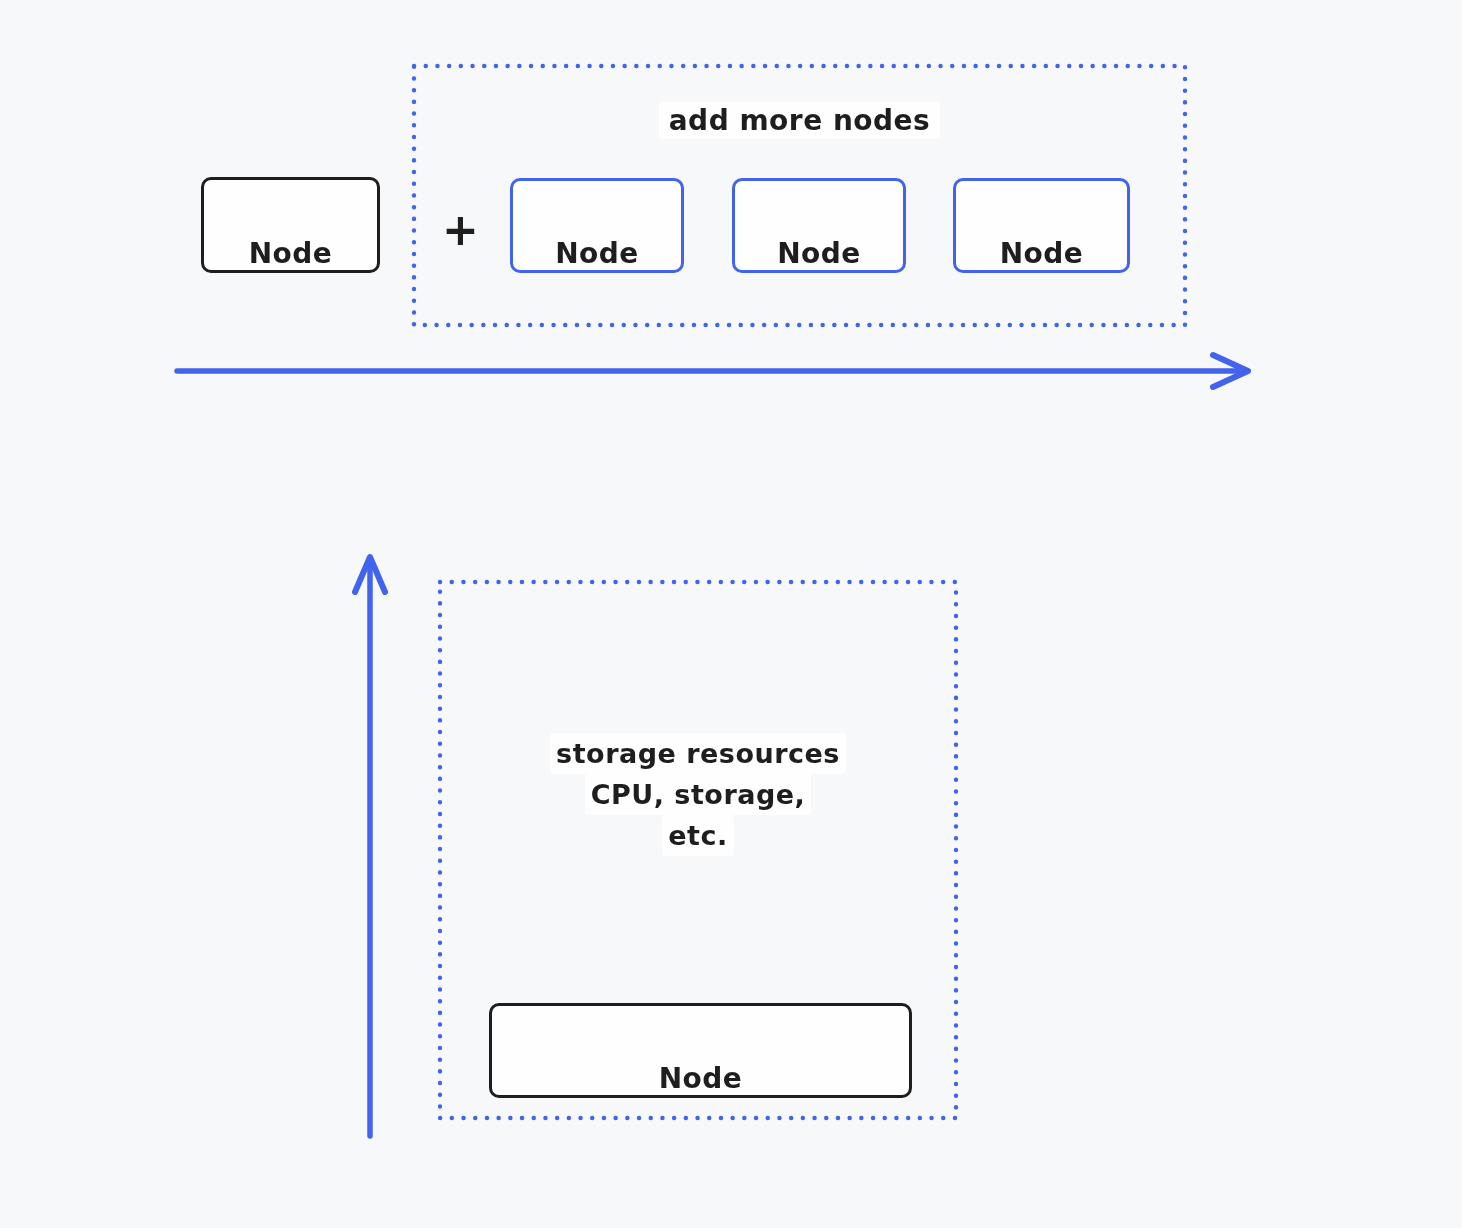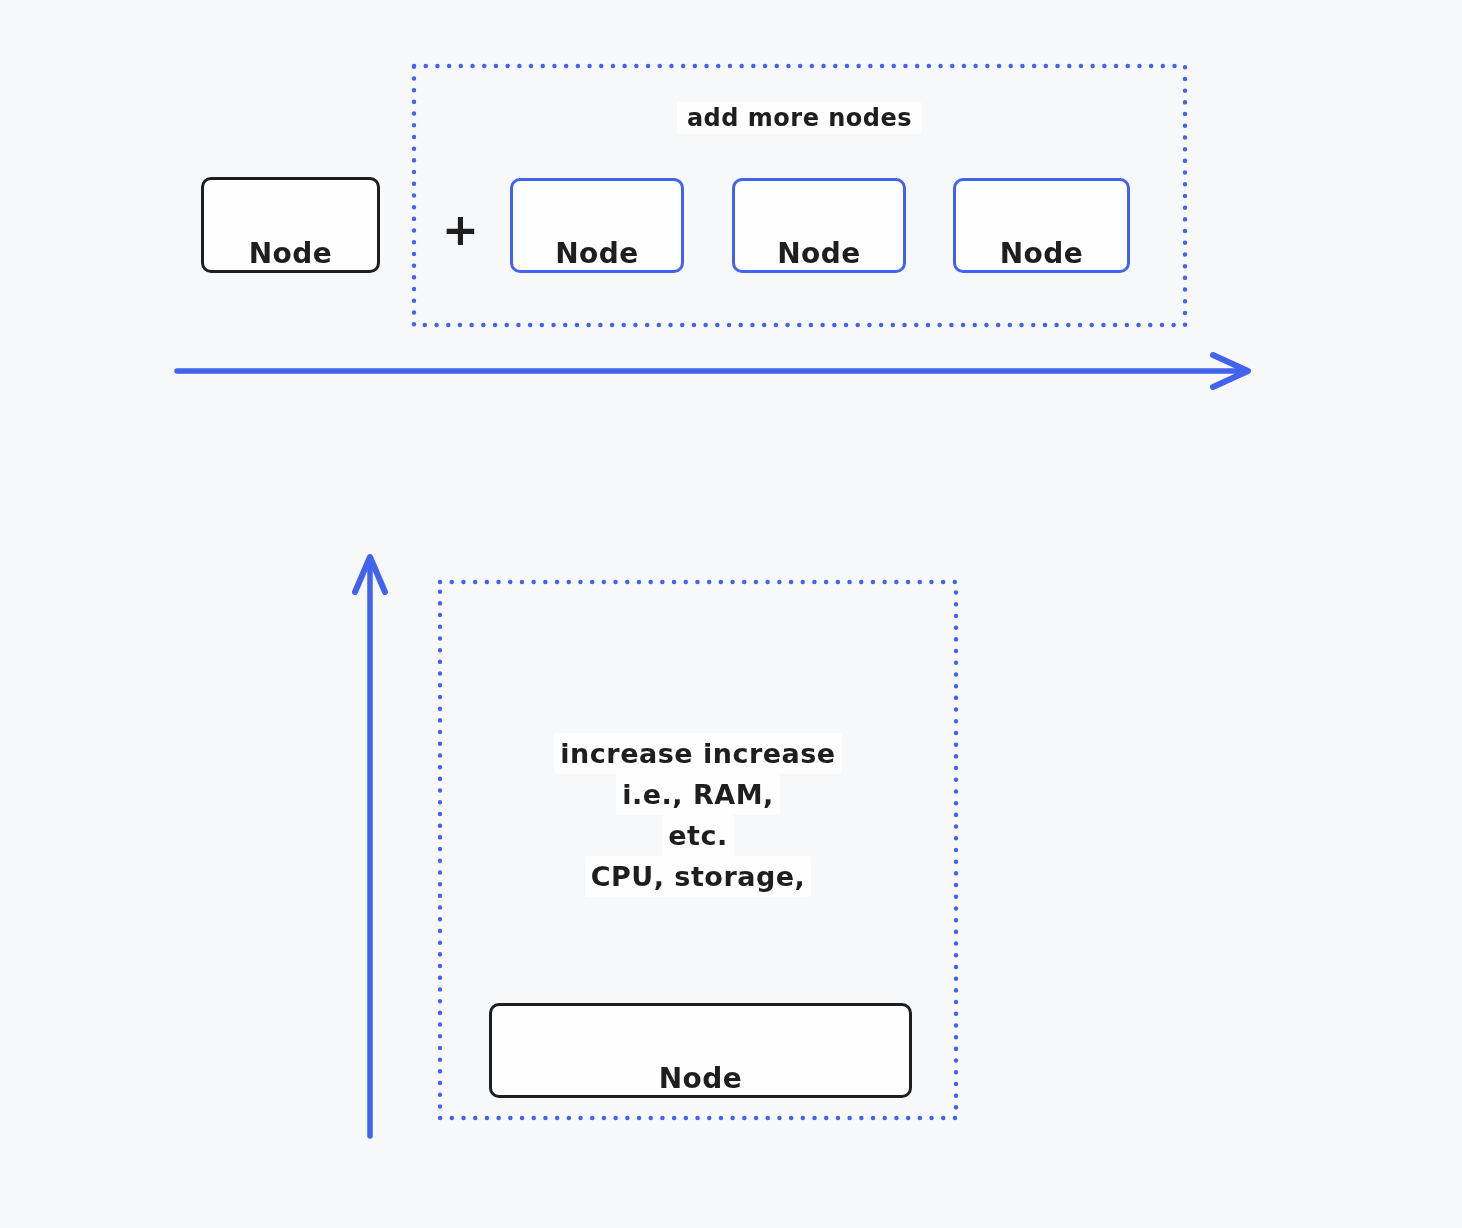--- a/index.html
+++ b/index.html
@@ -44,21 +44,21 @@
     text-align: center;
     font-weight: 700;
     color: #1e1e1e;
   }
   .caption .bg {
     display: inline-block;
     background: rgba(255,255,255,0.85);
     padding: 2px 10px;
     border-radius: 3px;
   }
-  .group-caption { font-size: 24px; letter-spacing: 0.5px; }
+  .group-caption { font-size: 28px; letter-spacing: 0.5px; }
   .axis-label    { font-size: 37px; letter-spacing: 0.5px; }
   .plus-sign {
     position: absolute;
     font-size: 44px;
     font-weight: 700;
     color: #1e1e1e;
     line-height: 1;
   }
   .multiline-caption {
     position: absolute;
@@ -110,30 +110,27 @@
   <div class="node-box node-blue" style="left:732px; top:178px; width:168px; height:89px;">
     <span>Node</span>
   </div>
   <div class="node-box node-blue" style="left:953px; top:178px; width:171px; height:89px;">
     <span>Node</span>
   </div>
 
 
   <div class="multiline-caption" style="left:440px; top:733px; width:516px;">
     <div>
-      <span class="bg">increase increase</span>
+      <span class="bg">storage resources</span>
     </div>
     <div>
-      <span class="bg">i.e., RAM,</span>
+      <span class="bg">CPU, storage,</span>
     </div>
     <div>
       <span class="bg">etc.</span>
-    </div>
-    <div>
-      <span class="bg">CPU, storage,</span>
     </div>
   </div>
 
   <div class="node-box node-black" style="left:489px; top:1003px; width:417px; height:89px;">
     <span>Node</span>
   </div>
 
 
 </div>
 

